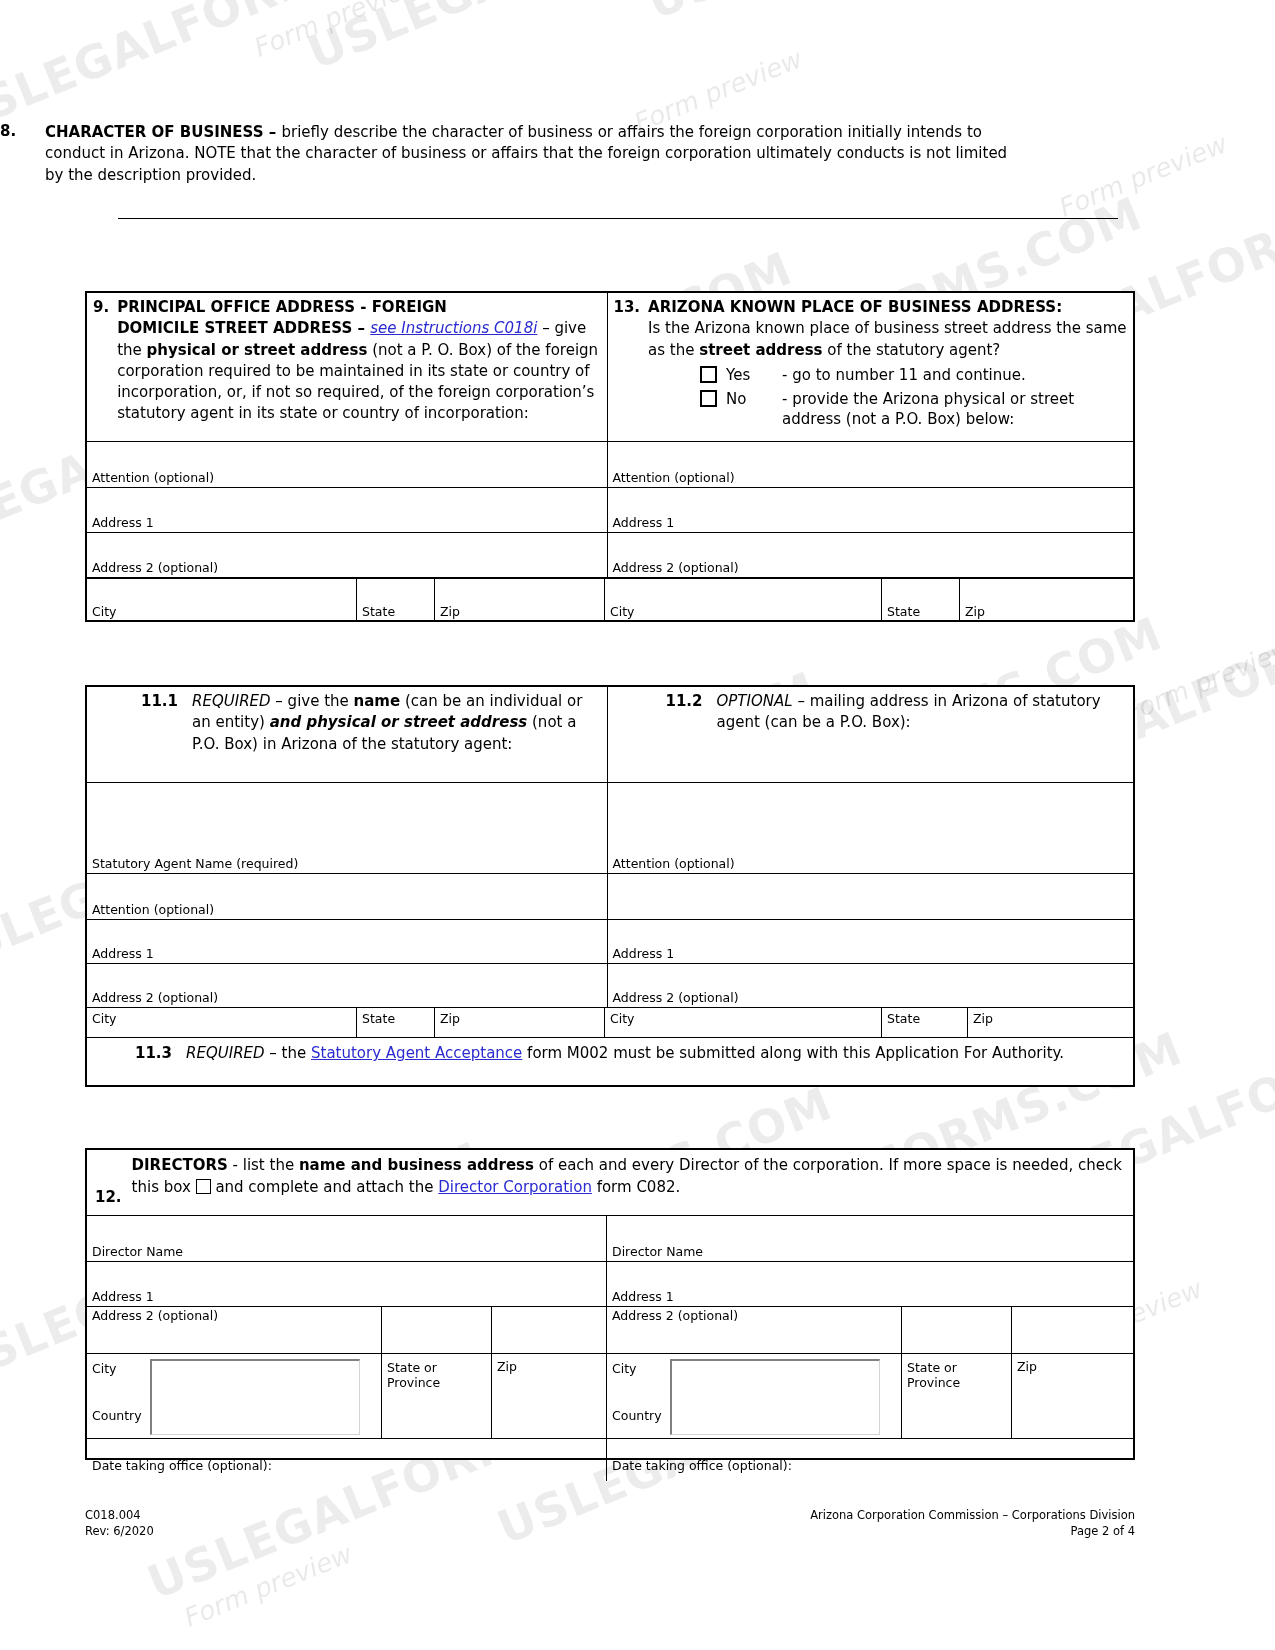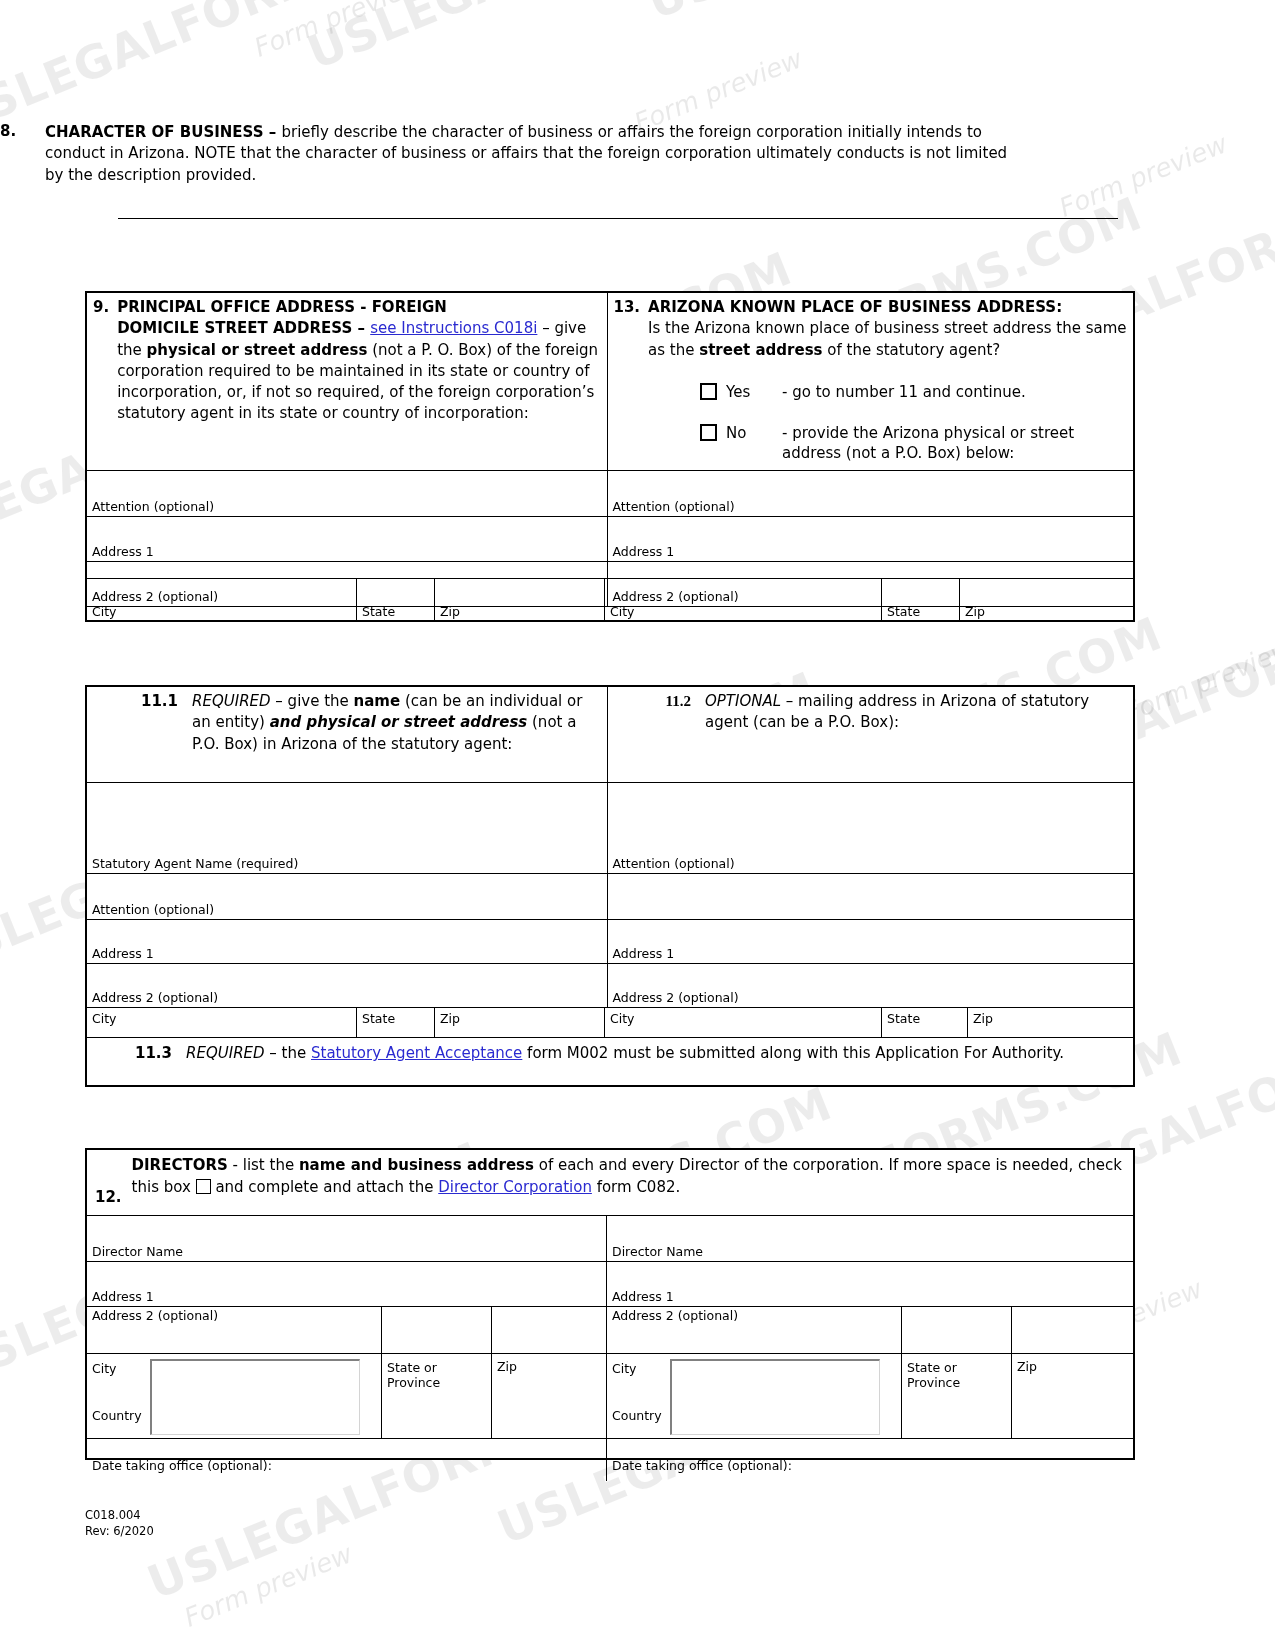--- a/index.html
+++ b/index.html
@@ -98,20 +98,21 @@
     white-space: nowrap;
   }
   .hdr-text { flex: 1 1 auto; }
 
   b, strong { font-weight: bold; }
   .ital { font-style: italic; }
   .bi { font-weight: bold; font-style: italic; }
   .link {
     color: #2a2ad0;
     text-decoration: underline;
+    font-style: italic;
   }
   .link.nonital { font-style: normal; }
 
   
   .fieldcell {
     position: relative;
     height: 46px;
   }
   .flab {
     position: absolute;
@@ -138,21 +139,21 @@
   .cbox.sm {
     width: 15px;
     height: 15px;
     border: 1.6px solid #000;
     vertical-align: -2px;
   }
 
   .ynrow {
     display: flex;
     align-items: flex-start;
-    margin-top: 21px;
+    margin-top: 4px;
     padding-left: 52px;
     font-size: 15px;
     line-height: 1.35;
   }
   .ynbox { flex: 0 0 26px; }
   .ynlabel { flex: 0 0 56px; }
   .yntext { flex: 1 1 auto; }
 
   
   .sunken {
@@ -316,21 +317,21 @@
         <div class="gcell hdrcell" style="width:520px; border-left:none; border-top:none; height:95px;">
           <div class="hdr-flex" style="padding-left:48px;">
             <div class="hdr-num" style="margin-right:14px;">11.1</div>
             <div class="hdr-text">
               <span class="ital">REQUIRED</span><span> – give the </span><b>name</b><span> (can be an individual or an entity) </span><span class="bi">and physical  or street address</span><span> (not a P.O. Box) in Arizona of the statutory agent:</span>
             </div>
           </div>
         </div>
         <div class="gcell hdrcell" style="border-right:none; border-top:none; height:95px;">
           <div class="hdr-flex" style="padding-left:52px;">
-            <div class="hdr-num" style="margin-right:14px;font-family:Liberation Serif, serif;">11.2</div>
+            <div class="hdr-num" style="margin-right:14px;">11.2</div>
             <div class="hdr-text">
               <span class="ital">OPTIONAL</span><span> – mailing address in Arizona of statutory agent (can be a P.O. Box):</span>
             </div>
           </div>
         </div>
       </div>
 
       <div class="grow">
         <div class="gcell fieldcell" style="width:520px; border-left:none; height:45px;">
           <div class="flab bottom">Statutory Agent Name (required)</div>
@@ -474,15 +475,19 @@
         </div>
       </div>
     </div>
   </div>
 
   <div class="footer">
     <div class="left">
       <div>C018.004</div>
       <div>Rev: 6/2020</div>
     </div>
+    <div class="right">
+      <div>Arizona Corporation Commission – Corporations Division</div>
+      <div>Page 2 of 4</div>
+    </div>
   </div>
 
 </div>
 
 </body></html>

